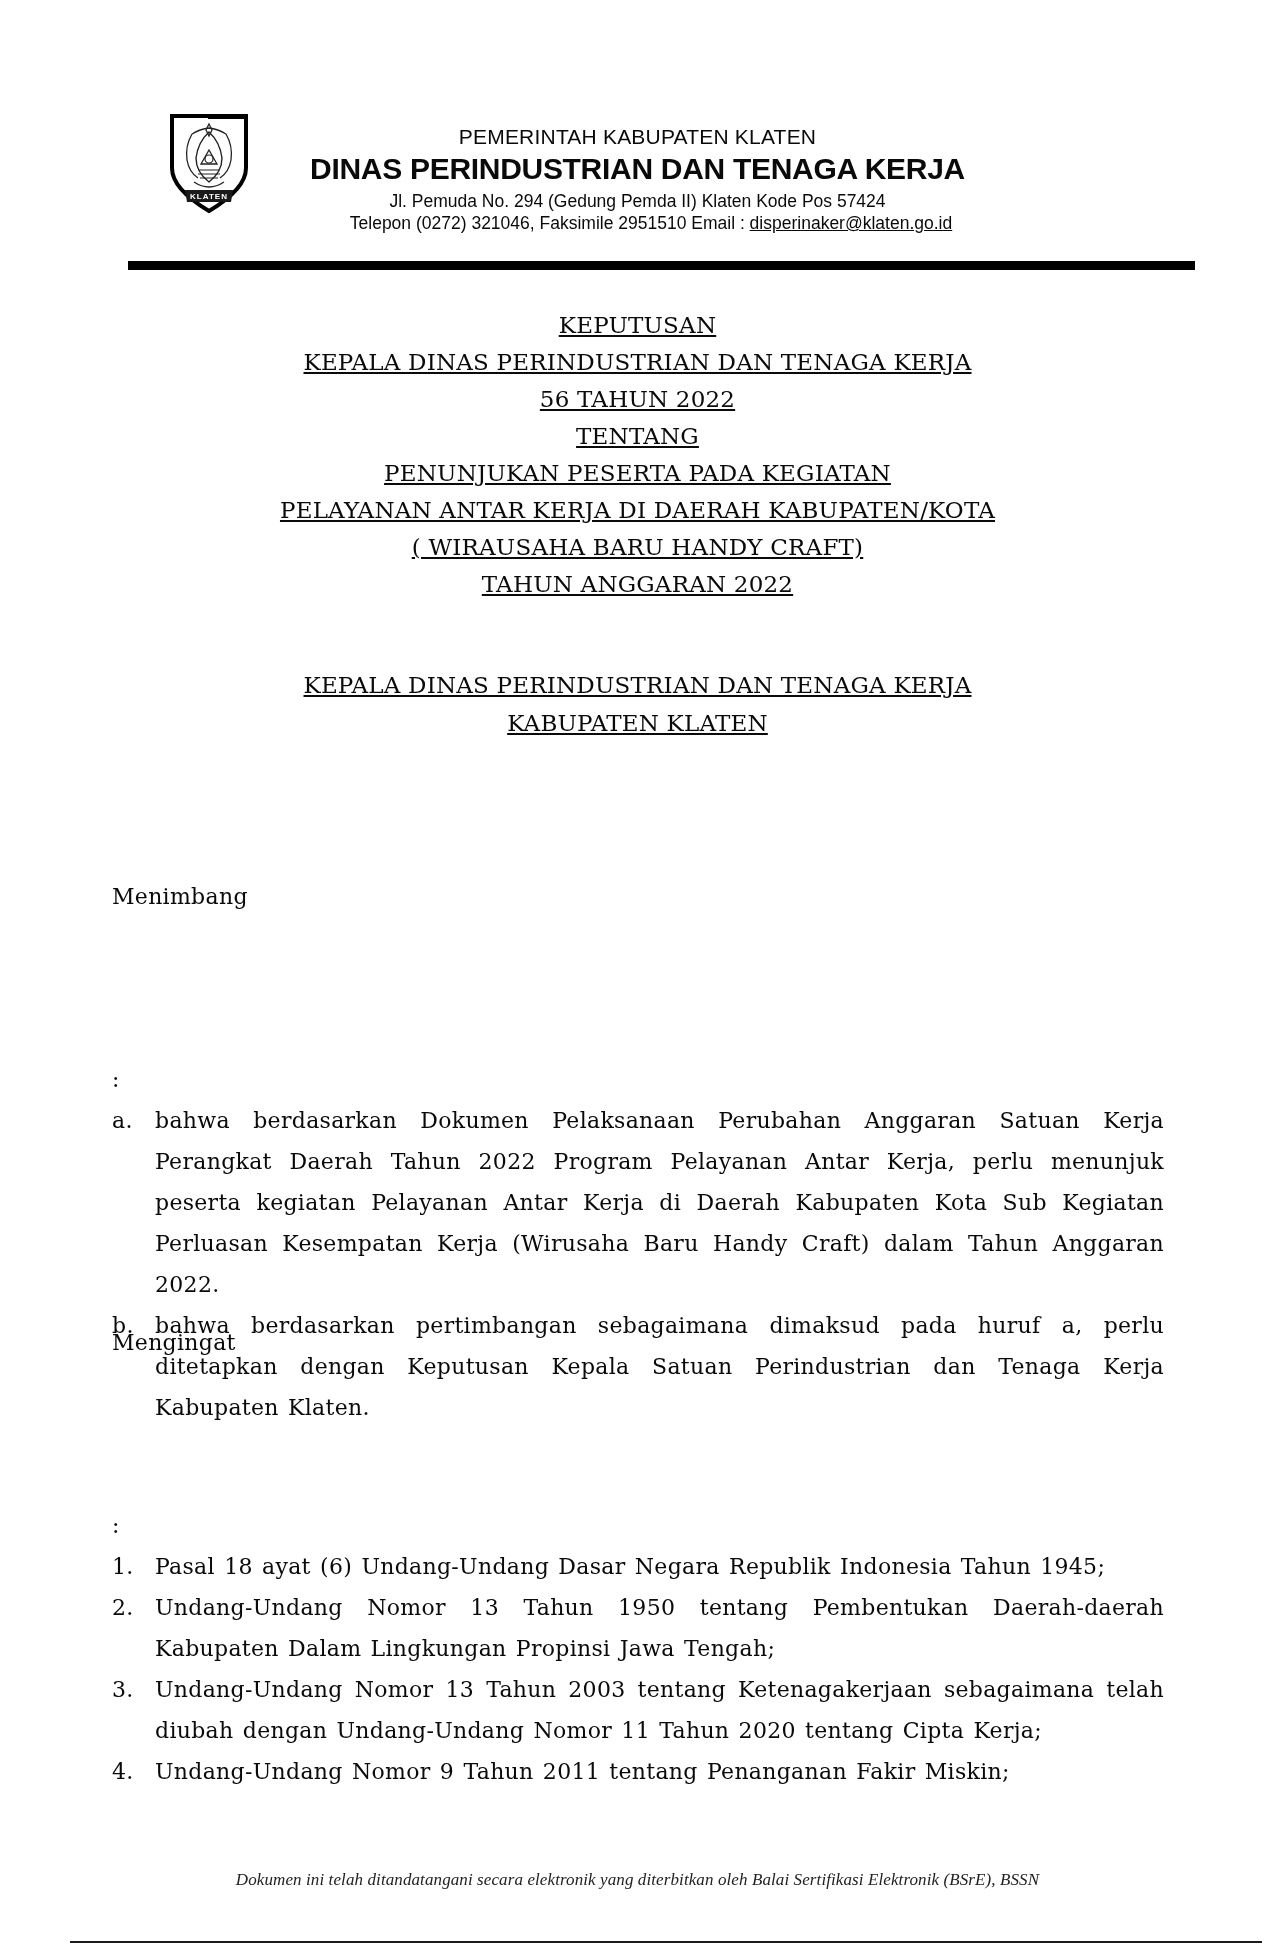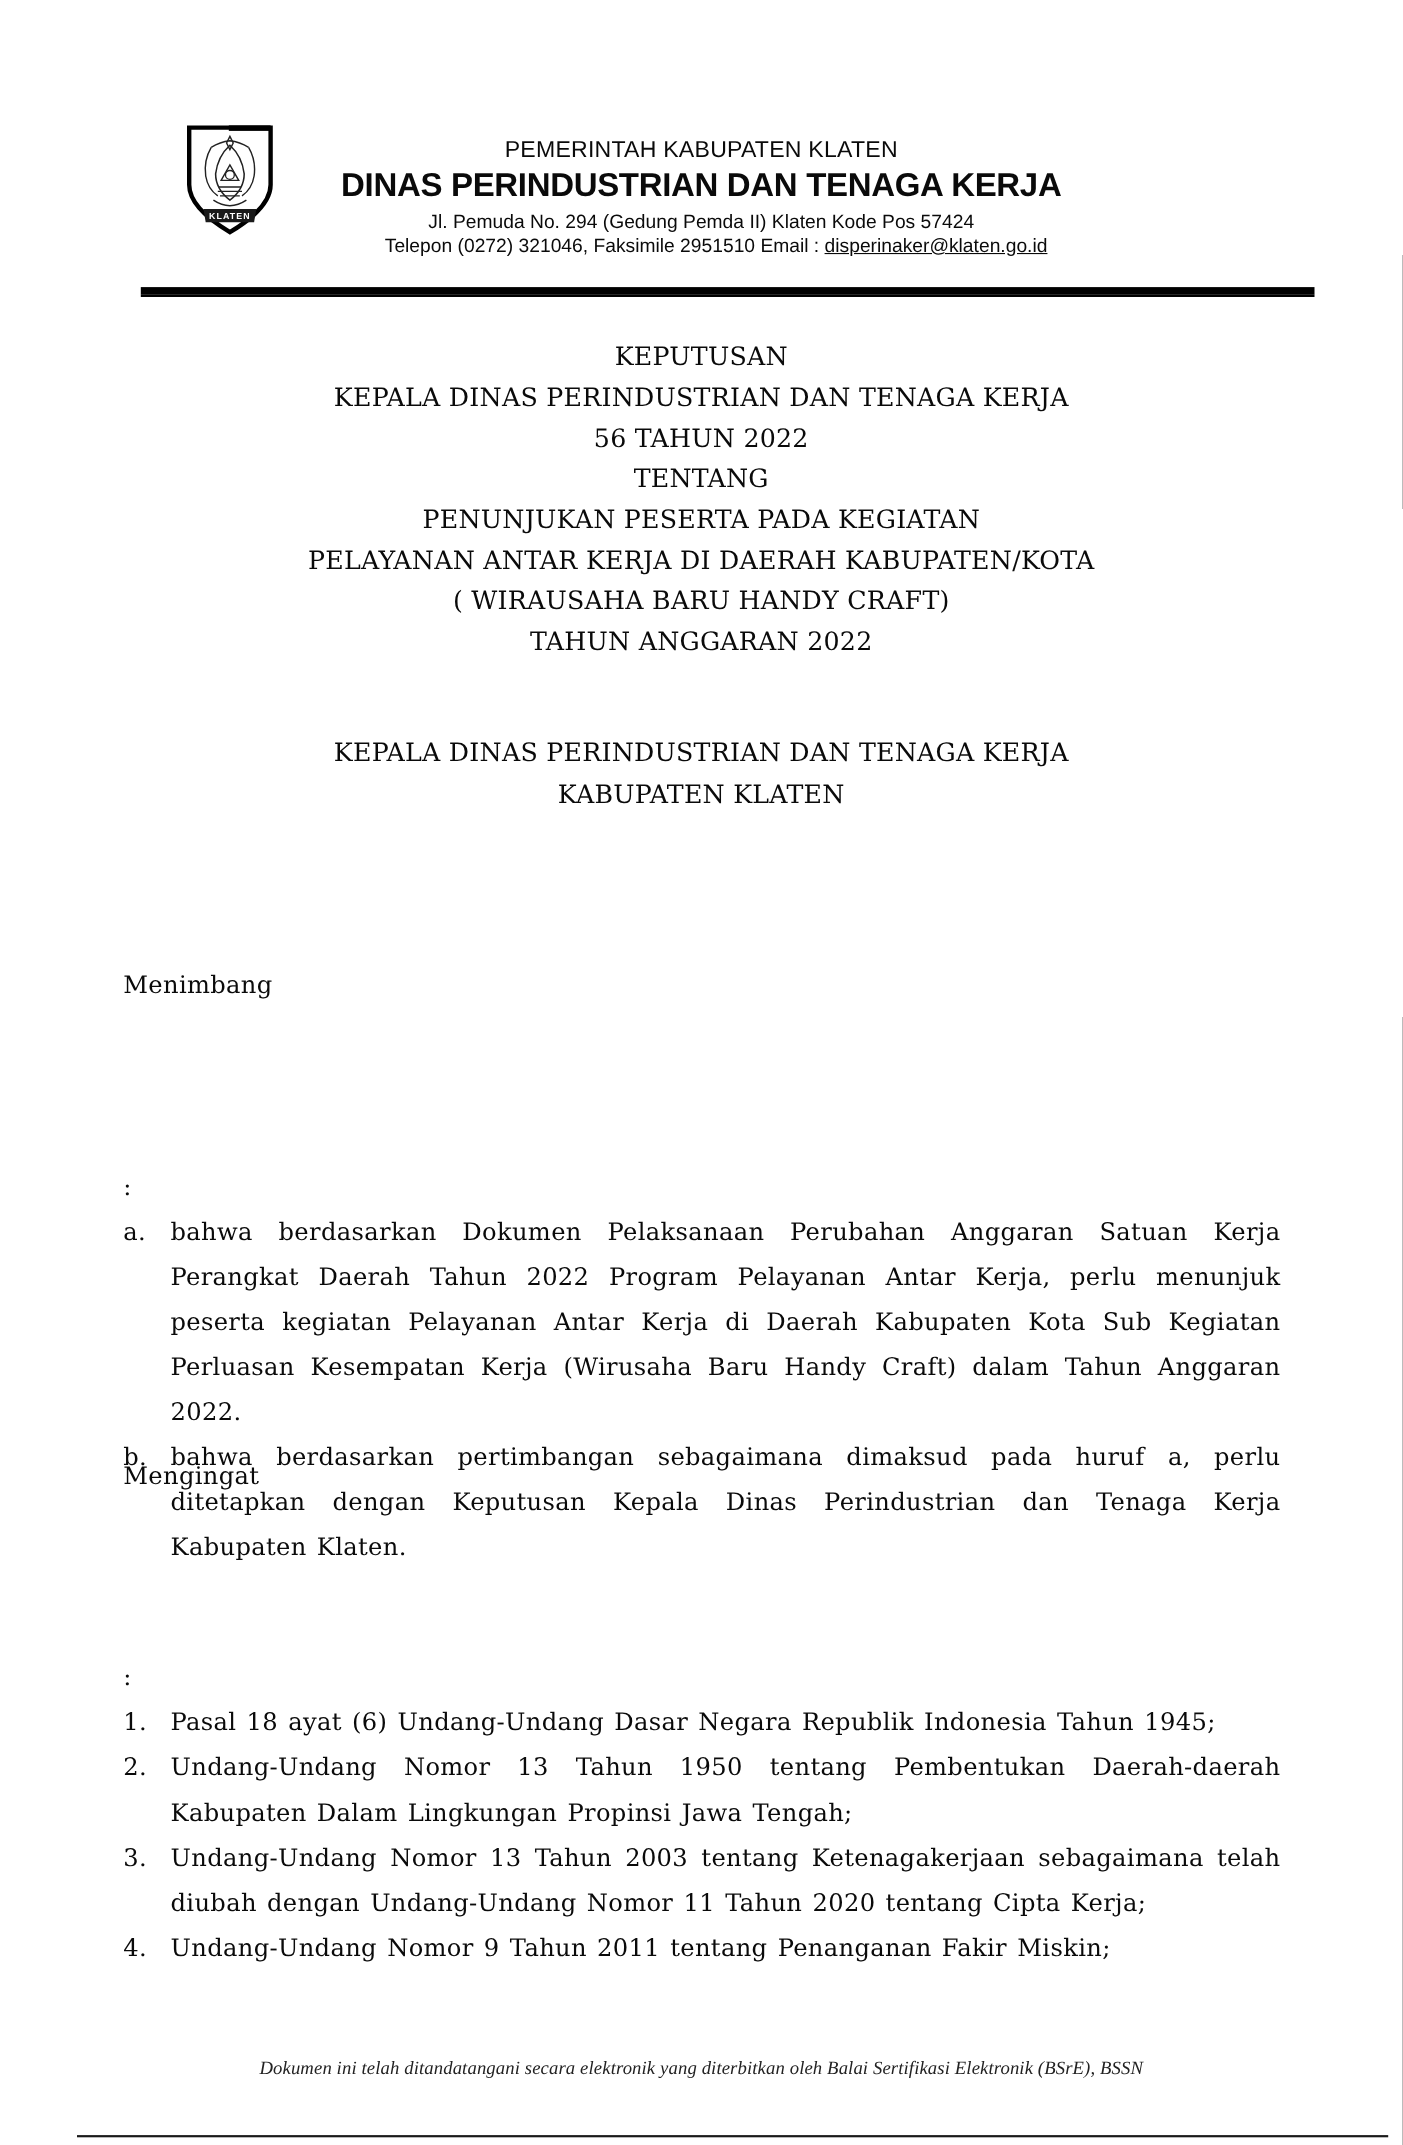--- a/index.html
+++ b/index.html
@@ -43,21 +43,21 @@
     text-align:center;
     font-size:23px; line-height:37px;
     letter-spacing:0.2px;
   }
   .authority-heading {
     position:absolute; top:666px; left:0; right:0;
     text-align:center;
     font-size:23px; line-height:38px;
     letter-spacing:0.2px;
   }
-  .decree-heading div, .authority-heading div { white-space:nowrap; }
+  .decree-heading div, .authority-heading div { white-space:nowrap;text-decoration:underline; }
 
   
   .clause {
     position:absolute; left:112px; width:1052px;
     font-size:22px; line-height:41px;
     letter-spacing:0.3px; word-spacing:2px;
     display:flex; align-items:flex-start;flex-direction:column;
   }
   .clause.menimbang { top:876px; }
   .clause.mengingat { top:1322px; }
@@ -136,21 +136,21 @@
   <div class="clause menimbang">
     <div class="clause-label">Menimbang</div>
     <div class="clause-colon">:</div>
     <div class="clause-items">
       <div class="clause-item">
         <div class="item-marker">a.</div>
         <div class="item-text">bahwa berdasarkan Dokumen Pelaksanaan Perubahan Anggaran Satuan Kerja Perangkat Daerah Tahun 2022 Program Pelayanan Antar Kerja, perlu menunjuk peserta kegiatan Pelayanan Antar Kerja di Daerah Kabupaten Kota Sub Kegiatan Perluasan Kesempatan Kerja (Wirusaha Baru Handy Craft) dalam Tahun  Anggaran 2022.</div>
       </div>
       <div class="clause-item">
         <div class="item-marker">b.</div>
-        <div class="item-text">bahwa berdasarkan pertimbangan sebagaimana dimaksud pada huruf a, perlu ditetapkan dengan Keputusan Kepala Dinas Perindustrian dan Tenaga Kerja Kabupaten Klaten.</div>
+        <div class="item-text">bahwa berdasarkan pertimbangan sebagaimana dimaksud pada huruf a, perlu ditetapkan dengan Keputusan Kepala Satuan Perindustrian dan Tenaga Kerja Kabupaten Klaten.</div>
       </div>
     </div>
   </div>
 
   <div class="clause mengingat">
     <div class="clause-label">Mengingat</div>
     <div class="clause-colon">:</div>
     <div class="clause-items">
       <div class="clause-item">
         <div class="item-marker">1.</div>

